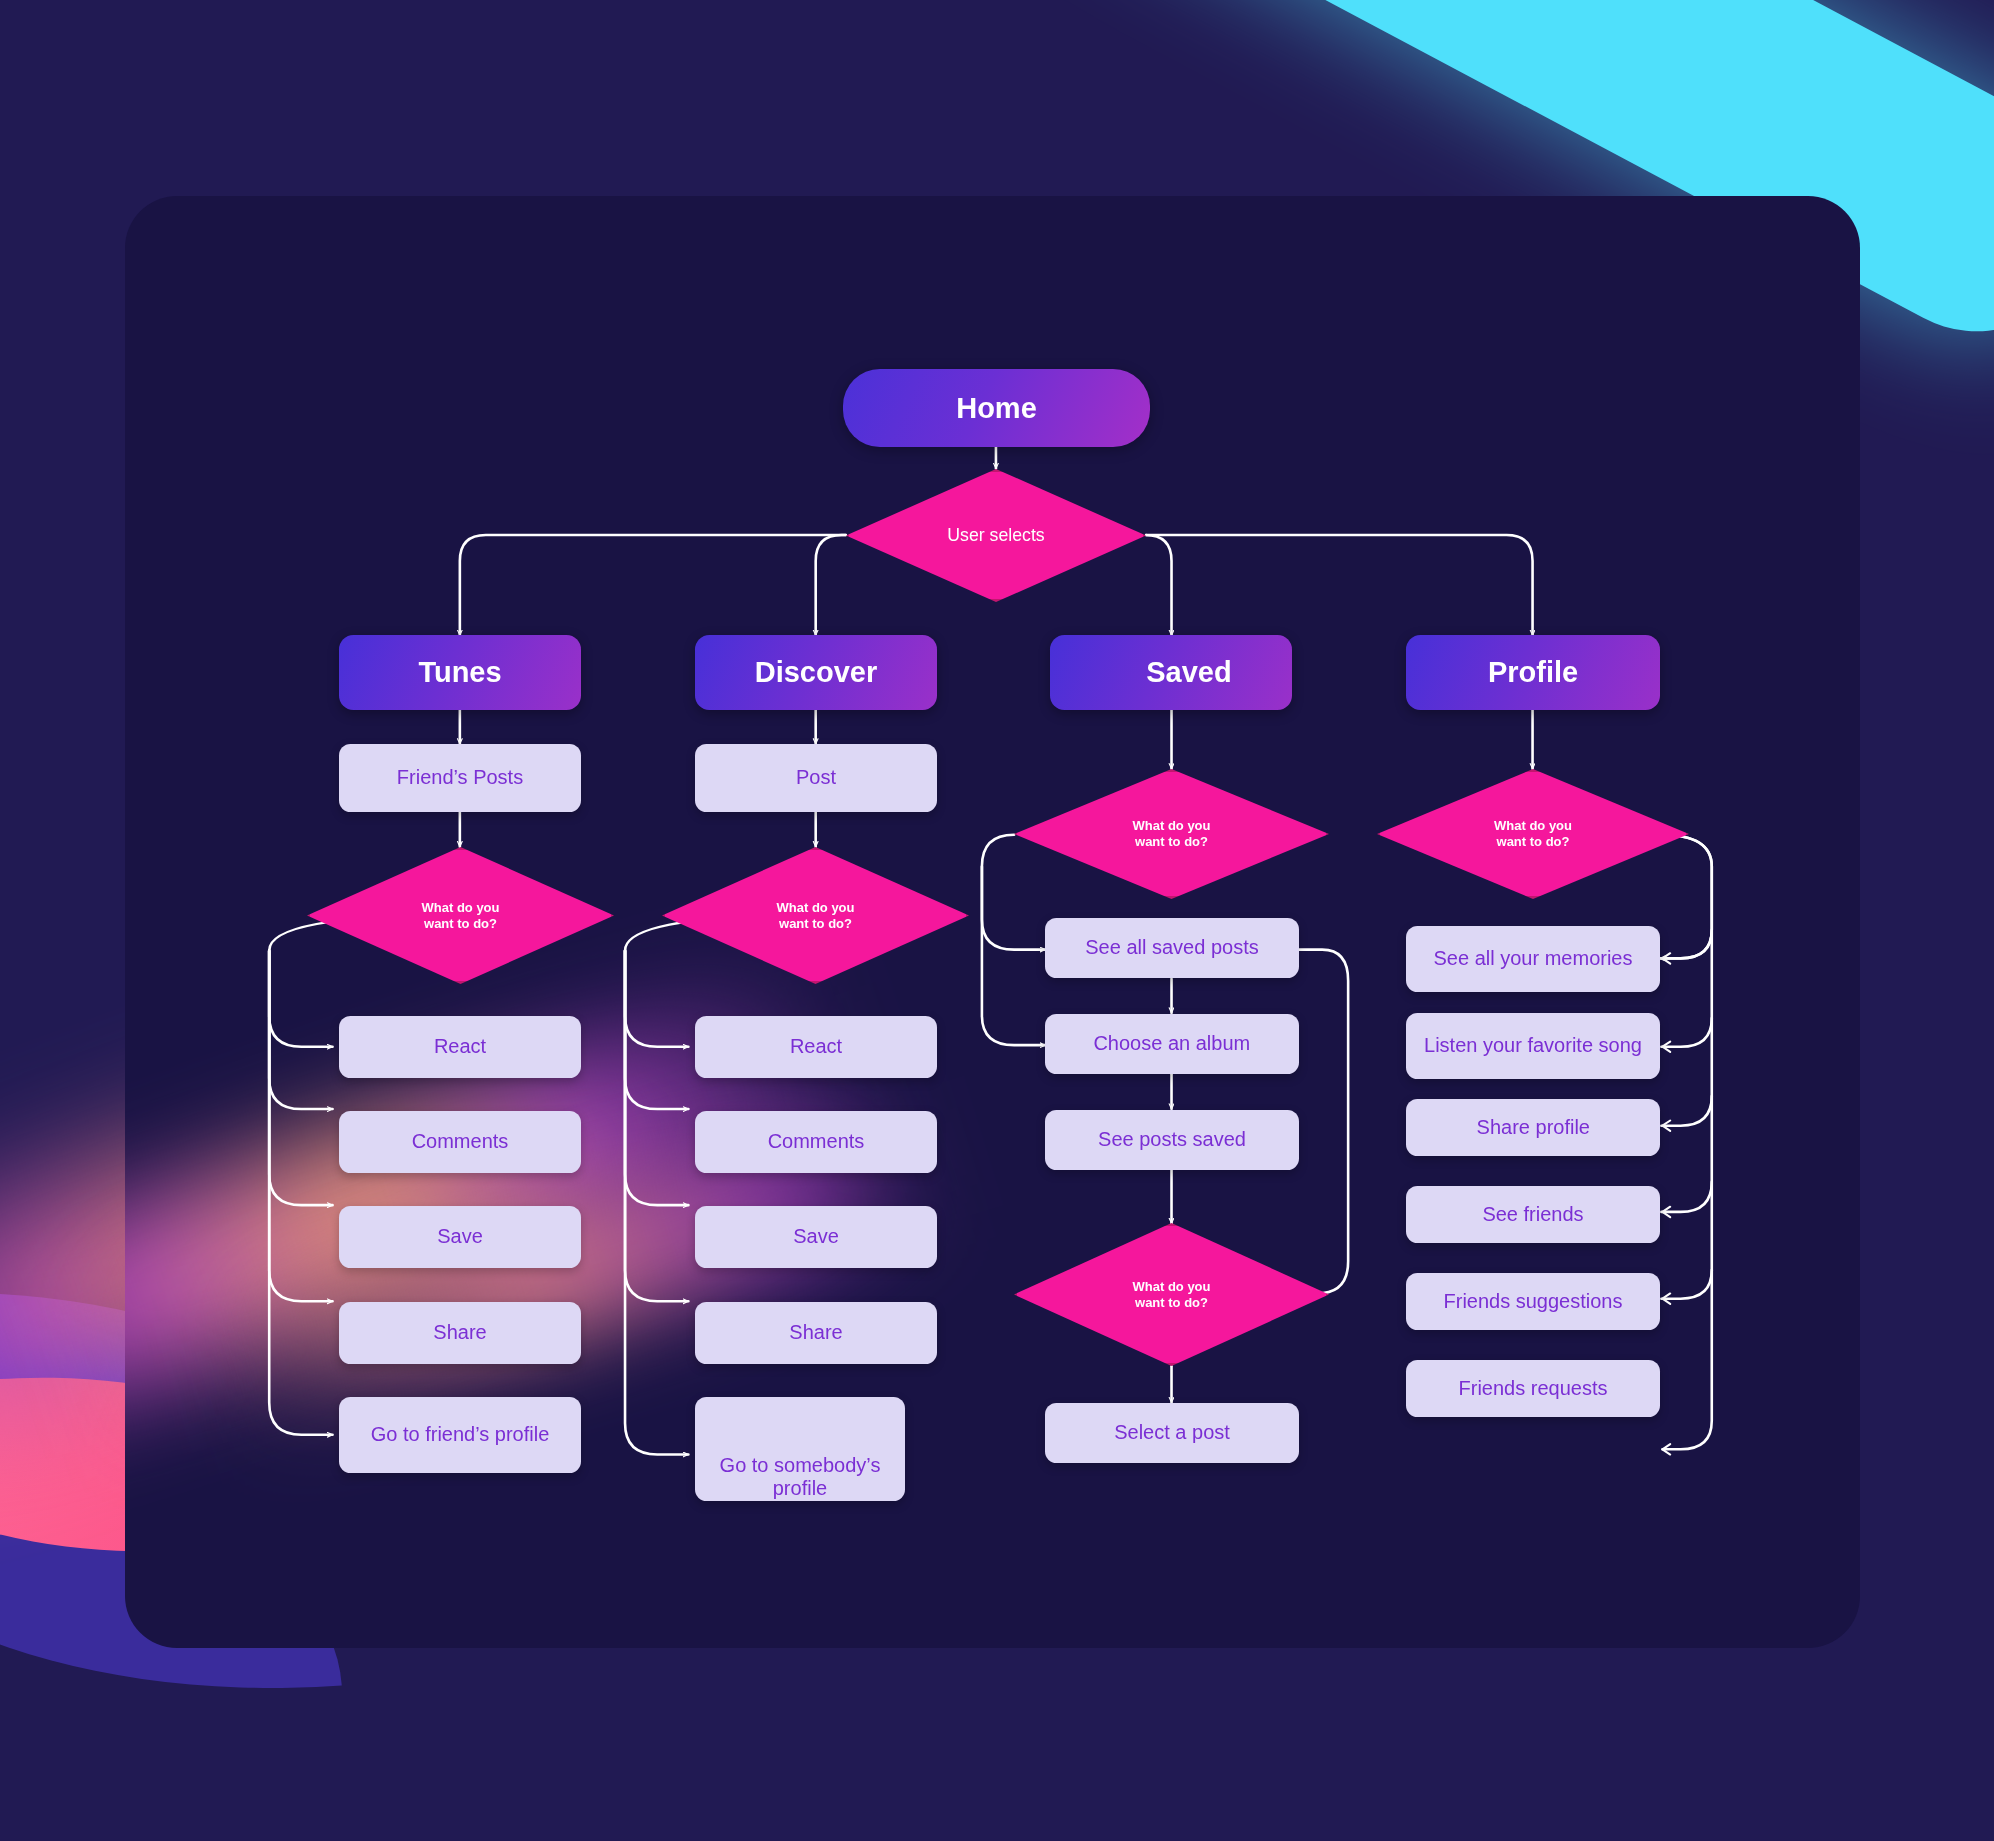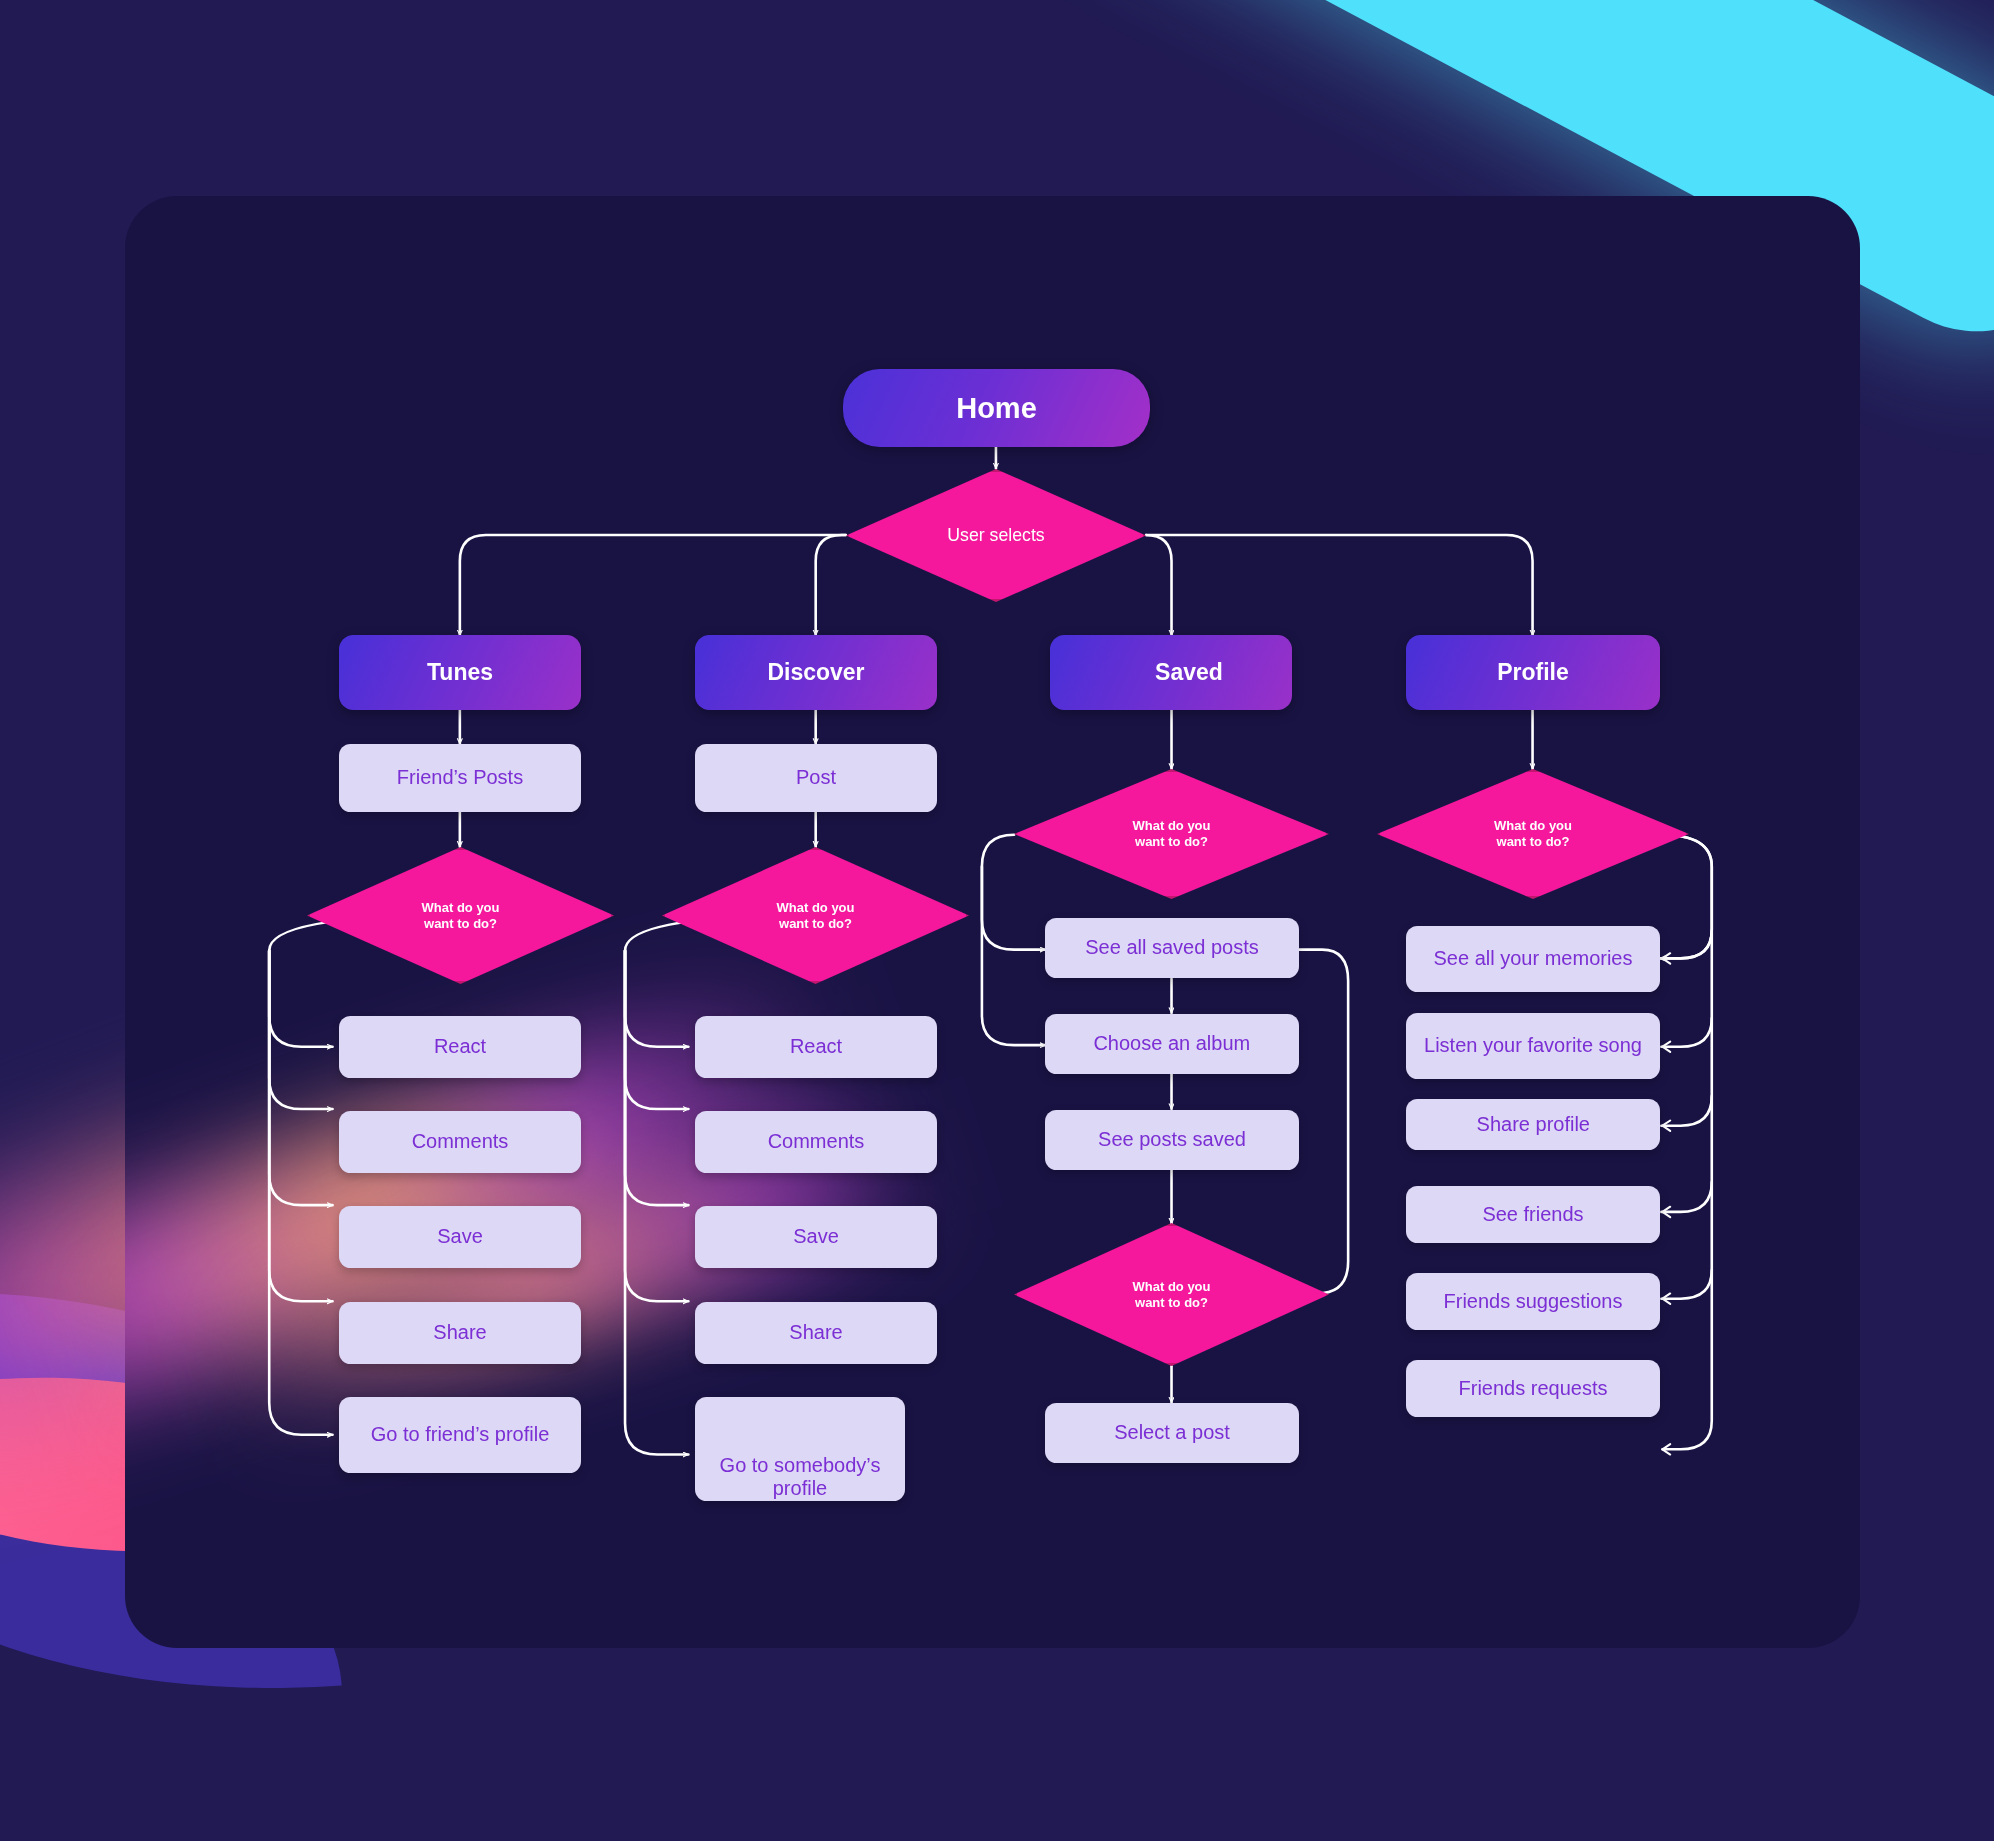--- a/index.html
+++ b/index.html
@@ -60,21 +60,21 @@
 
   
   .node{position:absolute;box-sizing:border-box;display:flex;align-items:center;
         justify-content:center;text-align:center;}
 
   .n-home{background:linear-gradient(115deg,#4b31d8 0%,#6b2fd4 45%,#a42fc8 100%);
     border-radius:37px;color:#fff;font-weight:bold;font-size:29px;
     box-shadow:0 3.1px 13.5px rgba(0,0,0,.30);margin-top:31px;}
 
   .n-section{background:linear-gradient(115deg,#4730d8 0%,#6c2fd2 45%,#9a30c9 100%);
-    border-radius:14.5px;color:#fff;font-weight:bold;font-size:23px;
+    border-radius:14.5px;color:#fff;font-weight:bold;font-size:29px;
     box-shadow:0 3.1px 11.4px rgba(0,0,0,.30);}
 
   .n-box{background:#ddd8f5;border-radius:11.4px;color:#7b2fd4;font-size:20px;
     line-height:1.18;padding:0 11.4px;box-shadow:0 3.1px 9.4px rgba(0,0,0,.22);}
 
   .n-dia{color:#fff;font-weight:bold;font-size:13px;line-height:1.2;
     background:#f5179c;border:3.6px solid #c2166f;
     clip-path:polygon(50% 0,100% 50%,50% 100%,0 50%);
     filter:drop-shadow(0 4.2px 7.3px rgba(0,0,0,.28));}
   .n-dia.small{font-size:17.7px;font-weight:normal;}
@@ -268,21 +268,21 @@
   <span class="t">
     <span>What do you</span><br><span>want to do?</span>
   </span>
 </div>
 <div class="node n-box" style="left:1406px;top:926px;width:254px;height:66px;">
   <span>See all your memories</span>
 </div>
 <div class="node n-box" style="left:1406px;top:1013px;width:254px;height:66px;">
   <span>Listen your favorite song</span>
 </div>
-<div class="node n-box" style="left:1406px;top:1099px;width:254px;height:51px;padding-left:12px;">
+<div class="node n-box" style="left:1406px;top:1099px;width:254px;height:57px;padding-left:12px;">
   <span>Share profile</span>
 </div>
 <div class="node n-box" style="left:1406px;top:1186px;width:254px;height:57px;">
   <span>See friends</span>
 </div>
 <div class="node n-box" style="left:1406px;top:1273px;width:254px;height:57px;">
   <span>Friends suggestions</span>
 </div>
 <div class="node n-box" style="left:1406px;top:1360px;width:254px;height:57px;">
   <span>Friends requests</span>

